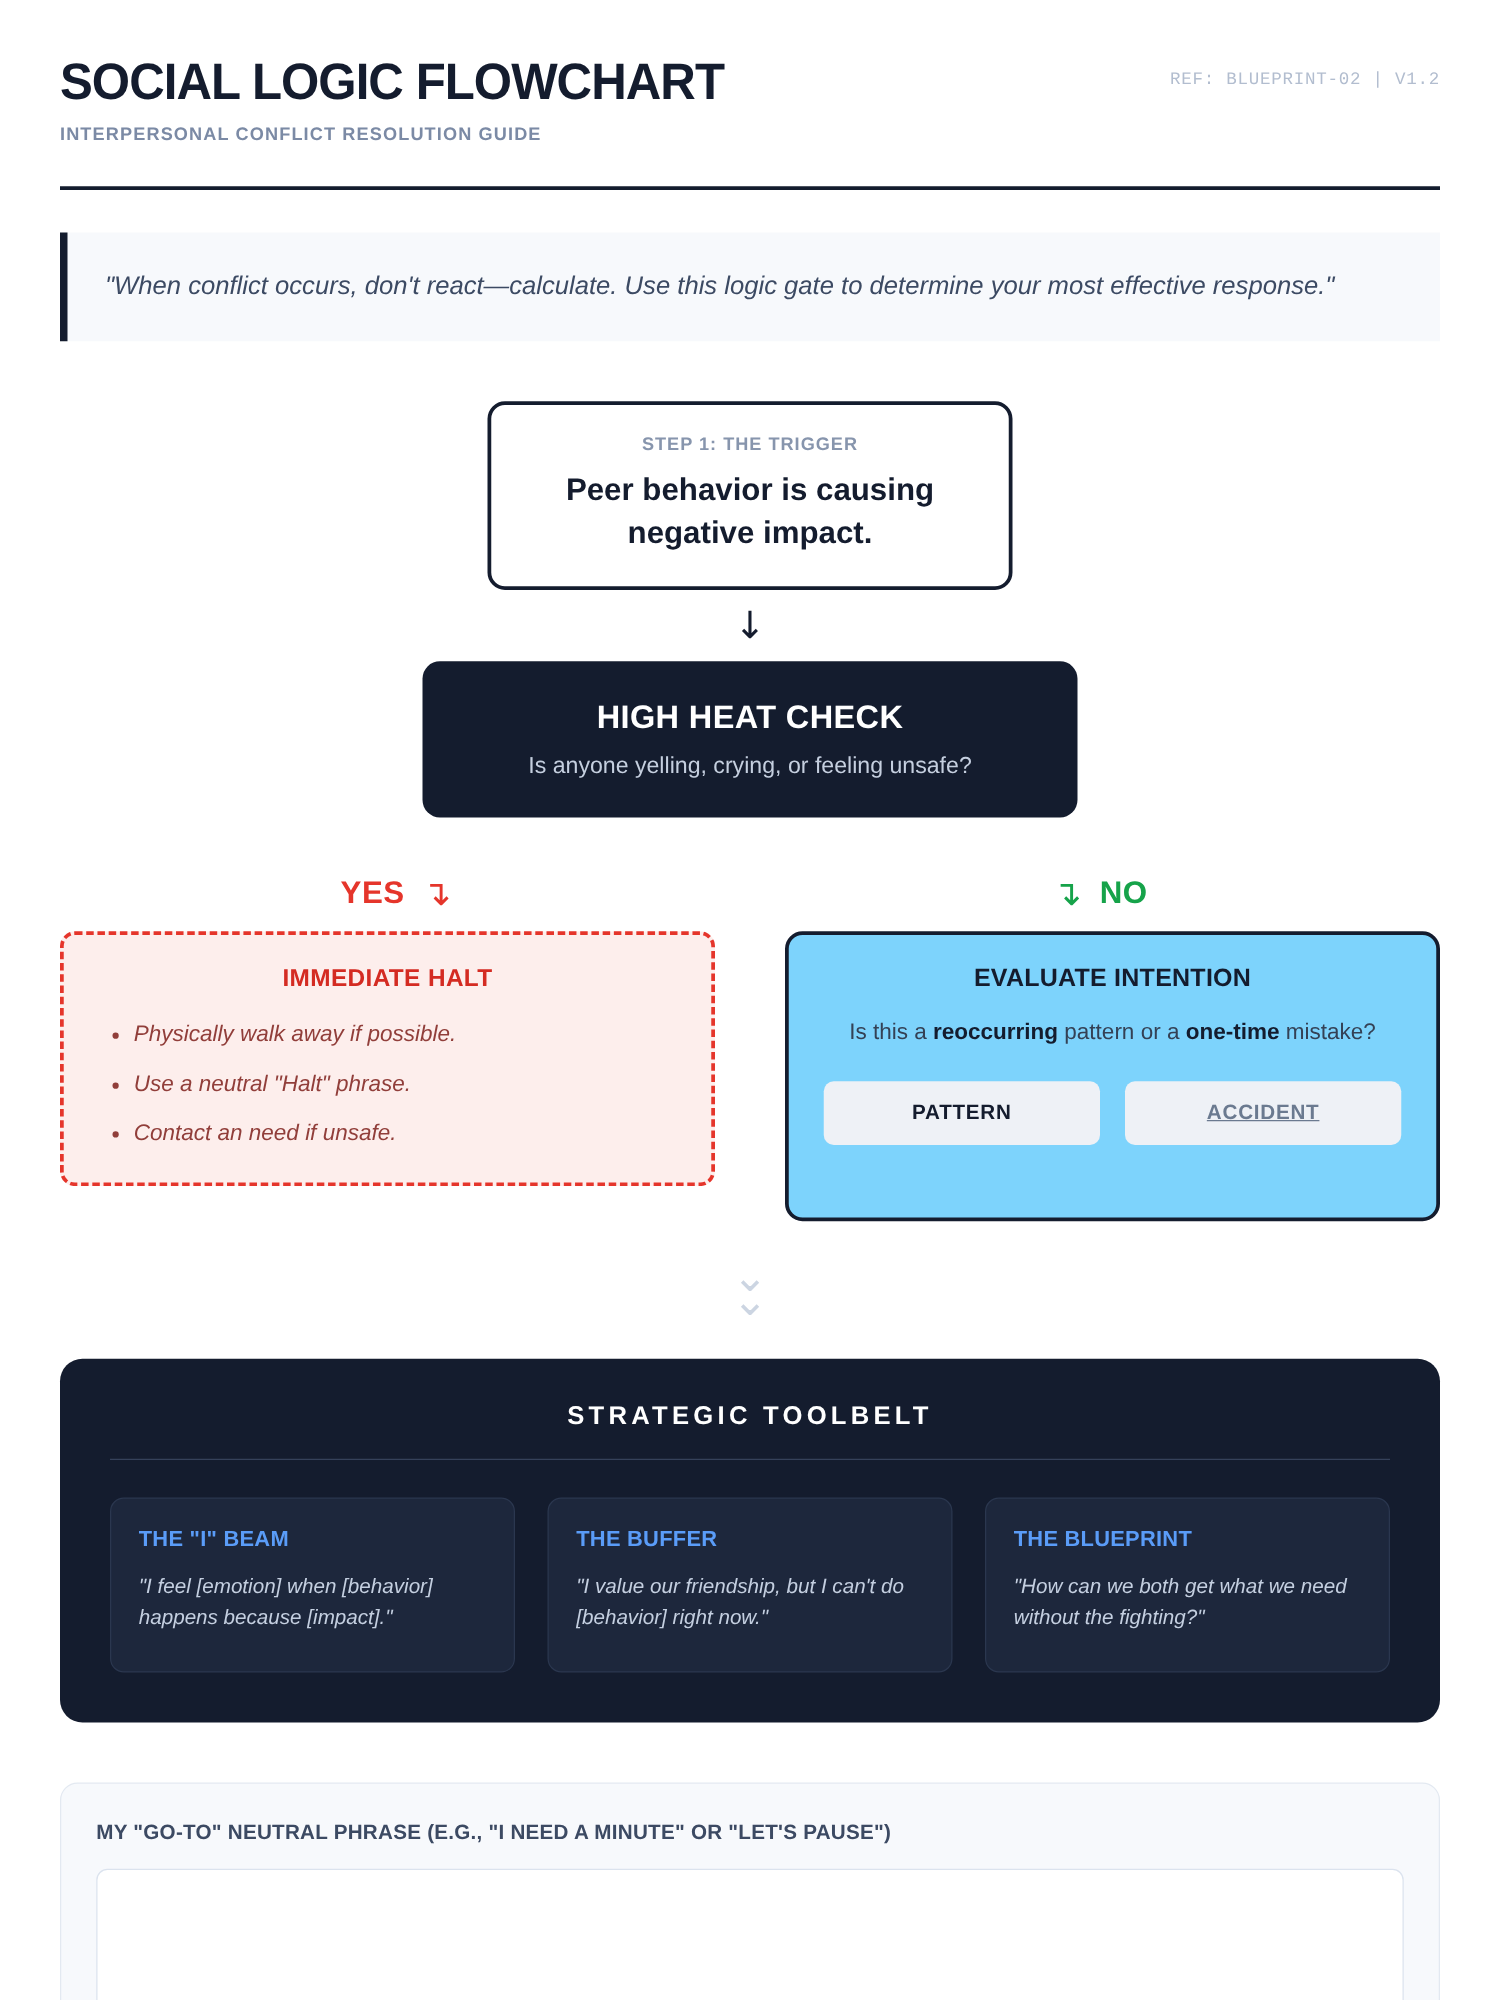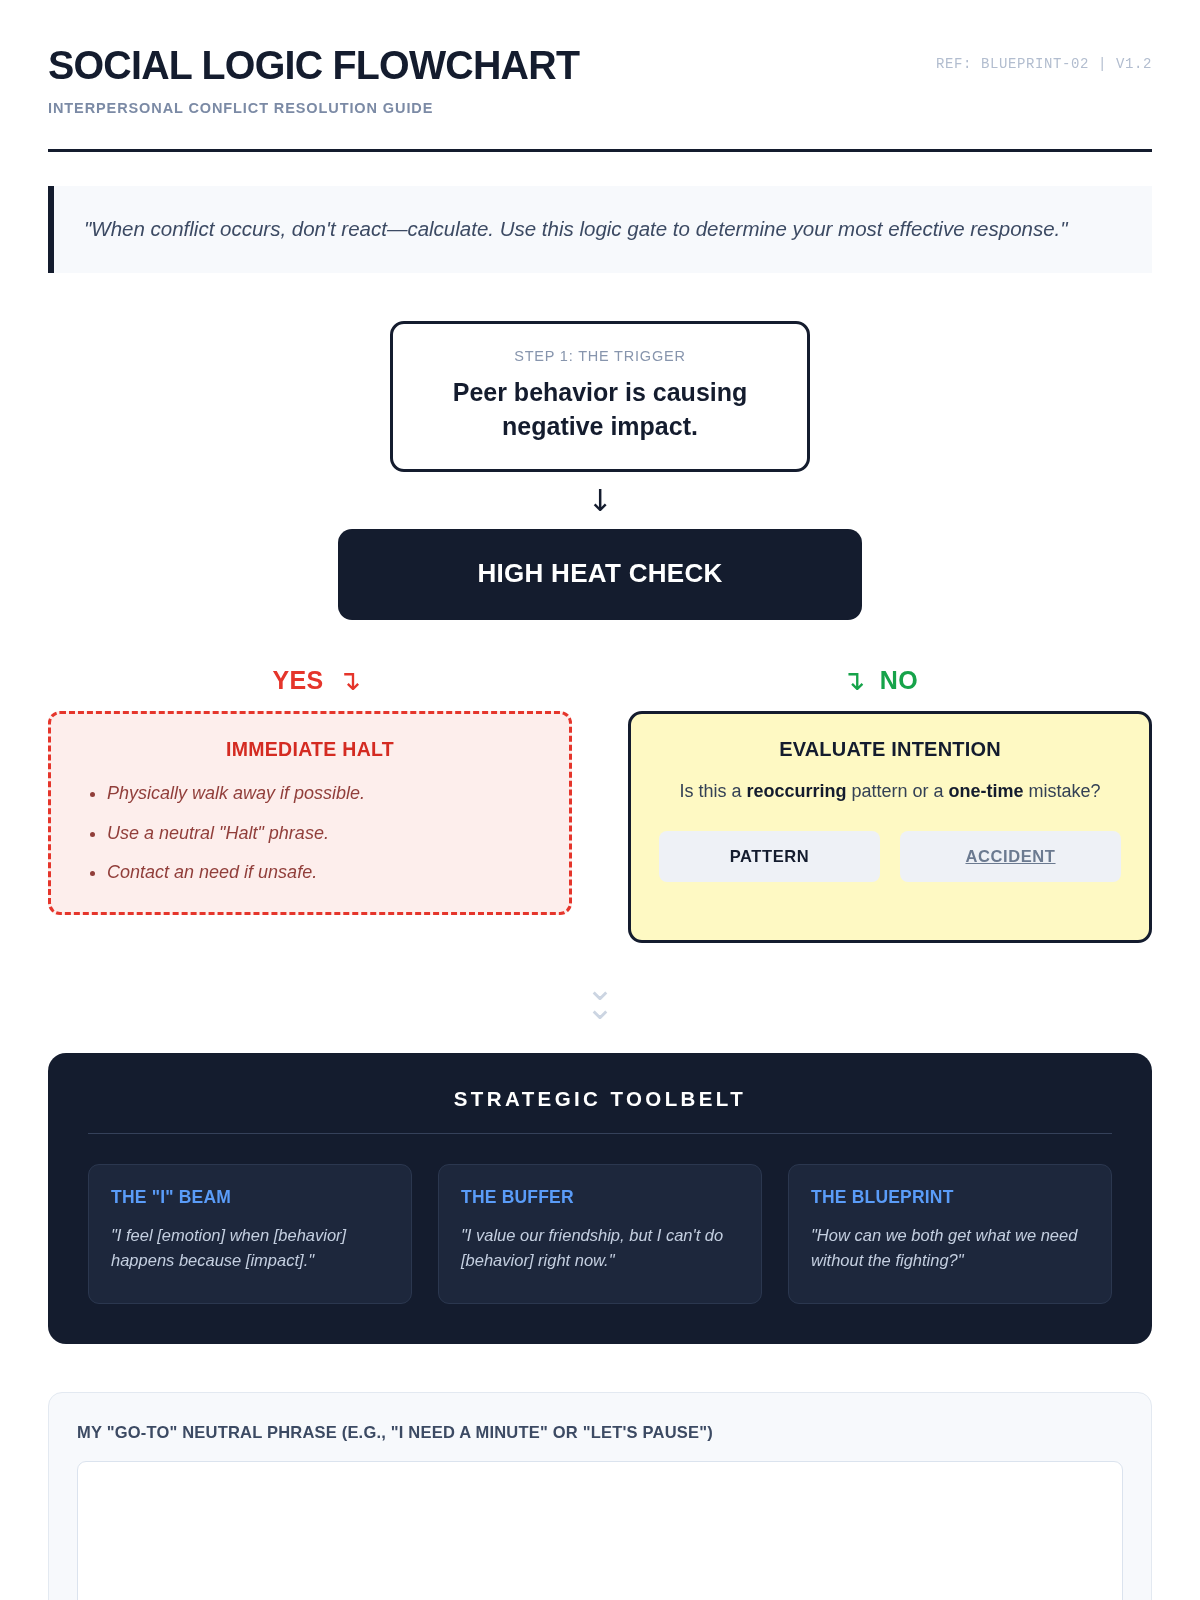--- a/index.html
+++ b/index.html
@@ -83,21 +83,21 @@
   .trigger-box {
     width: 420px;
     border: 3px solid #141c2e;
     border-radius: 14px;
     background: #ffffff;
     padding: 24px 20px 26px 20px;
     text-align: center;
   }
   .trigger-label {
     font-size: 14.5px;
-    font-weight: 400;
+    font-weight: 700;
     letter-spacing: 0.8px;
     color: #8795ad;
   }
   .trigger-text {
     margin-top: 12px;
     font-size: 25px;
     font-weight: 700;
     color: #141c2e;
     line-height: 1.34;
   }
@@ -195,21 +195,21 @@
     font-size: 18px;
     color: #913e3a;
     line-height: 1.35;
     margin-bottom: 15px;
   }
   .halt-list li:last-child { margin-bottom: 0; }
 
   .eval-box {
     border: 3px solid #141c2e;
     border-radius: 14px;
-    background: #fef9c3;
+    background: #7dd3fc;
     padding: 24px 28px 30px 28px;
     min-height: 232px;
   }
   .eval-title {
     text-align: center;
     font-size: 20px;
     font-weight: 700;
     color: #141c2e;
     letter-spacing: 0.2px;
   }
@@ -354,20 +354,21 @@
         <div class="trigger-label">STEP 1: THE TRIGGER</div>
         <div class="trigger-text">Peer behavior is causing negative impact.</div>
       </div>
     </div>
 
     <div class="arrow-down">↓</div>
 
     <div class="center">
       <div class="heat-box">
         <div class="heat-title">HIGH HEAT CHECK</div>
+        <div class="heat-sub">Is anyone yelling, crying, or feeling unsafe?</div>
       </div>
     </div>
 
     <div class="branch-labels">
       <div class="branch-lab branch-yes">
         <span>YES</span>
         <span class="brk-arrow">↴</span>
       </div>
       <div class="branch-lab branch-no">
         <span class="brk-arrow">↴</span>

